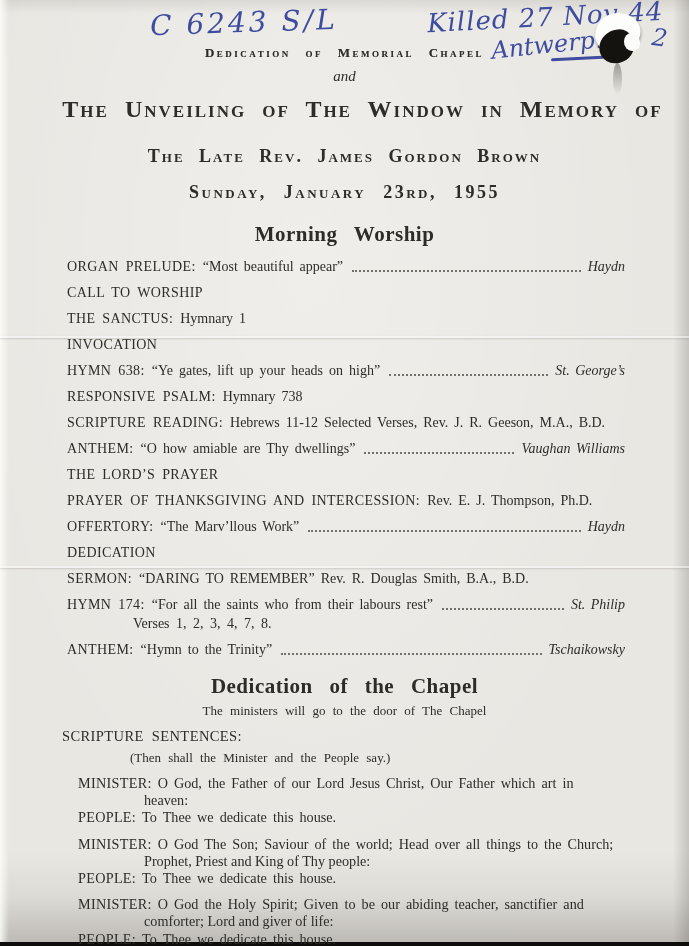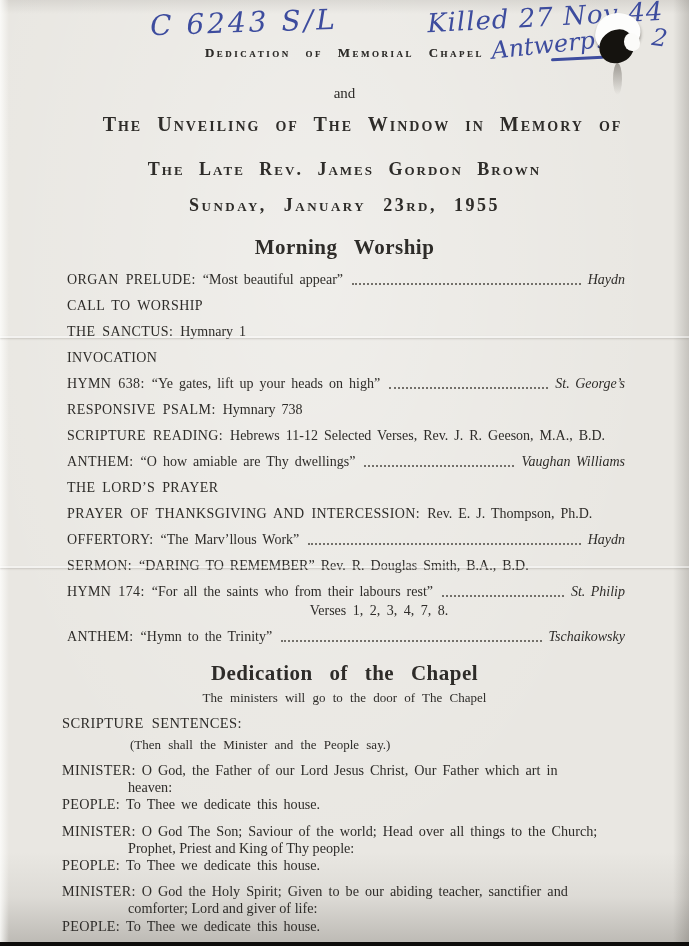--- a/index.html
+++ b/index.html
@@ -75,56 +75,56 @@
     border-radius: 2px; transform: rotate(-3deg); pointer-events: none;
   }
 
   
   .header { text-align: center; padding-top: 45px; }
   .doc-title {
     font-size: 13px; font-variant: small-caps; font-weight: bold;
     letter-spacing: 2.5px; word-spacing: 9px;
     text-shadow: 0 0 0.5px rgba(0,0,0,0.35);
   }
-  .conjunction { font-size: 15px; margin-top: 24px; }
-  .unveil-1 { font-size: 20px; font-variant: small-caps; font-weight: bold;
+  .conjunction { font-size: 15px; font-style: italic; margin-top: 7px; }
+  .unveil-1 { font-size: 24px; font-variant: small-caps; font-weight: bold;
     letter-spacing: 2px; word-spacing: 8px; margin-top: 11px; margin-left: 36px; }
   .unveil-2 { font-size: 18px; font-variant: small-caps; font-weight: bold;
     letter-spacing: 2px; word-spacing: 8px; margin-top: 23px; }
   .svc-date { font-size: 18px; font-variant: small-caps; font-weight: bold;
     letter-spacing: 2.5px; word-spacing: 10px; margin-top: 15px; }
 
   
   .sec-heading {
     text-align: center; font-size: 21px; font-weight: bold;
     word-spacing: 11px; letter-spacing: 0.5px;
   }
   .worship-heading { margin-top: 19px; }
   .chapel-heading { margin-top: 16px; }
   .chapel-sub { text-align: center; font-size: 13px; word-spacing: 4px; margin-top: 4px; }
 
   
-  .worship-list { margin: 12px 0 0 67px; width: 558px; text-align: center; }
+  .worship-list { margin: 12px 0 0 67px; width: 558px; }
   .worship-item { margin-bottom: 10px; }
   .worship-line { display: flex; align-items: baseline; white-space: nowrap; }
   .w-label { font-size: 14px; letter-spacing: 0.4px; word-spacing: 3px; }
   .w-title { font-size: 14px; word-spacing: 2.5px; margin-left: 7px; }
   .w-leader {
     flex: 1 1 auto; min-width: 14px; margin: 0 7px 3px 9px;
     border-bottom: 2px dotted #73706a; align-self: flex-end;
   }
   .w-attr { font-size: 14px; font-style: italic; word-spacing: 2px; }
   .w-note { font-size: 14px; word-spacing: 3px; margin: 3px 0 8px 66px; }
 
   
   .chapel-body { margin: 9px 0 0 62px; width: 566px; }
   .ss-label { font-size: 14.5px; letter-spacing: 0.4px; word-spacing: 4px; }
   .rubric { font-size: 13px; word-spacing: 4px; margin: 5px 0 0 68px; }
   .responses { margin-top: 7px; }
-  .response { line-height: 17.2px; font-size: 14.2px; }
+  .response { line-height: 17.2px; font-size: 14.2px; margin-left: 16px; }
   .response.minister { margin-top: 9px; }
   .r-speaker { letter-spacing: 0.3px; word-spacing: 2px; }
   .r-line { word-spacing: 2.5px; margin-left: 6px; }
   .r-first { white-space: nowrap; }
   .r-cont { white-space: nowrap; margin-left: 66px; }
 
   .ink {  }
 </style>
 </head>
 <body>
@@ -207,20 +207,25 @@
       <div class="worship-item">
         <div class="worship-line">
           <span class="w-label">OFFERTORY:</span>
           <span class="w-title">“The Marv’llous Work”</span>
           <span class="w-leader"></span>
           <span class="w-attr">Haydn</span>
         </div>
       </div>
       <div class="worship-item">
         <div class="worship-line">
+          <span class="w-label">DEDICATION</span>
+        </div>
+      </div>
+      <div class="worship-item">
+        <div class="worship-line">
           <span class="w-label">SERMON:</span>
           <span class="w-title">“DARING TO REMEMBER” Rev. R. Douglas Smith, B.A., B.D.</span>
         </div>
       </div>
       <div class="worship-item">
         <div class="worship-line">
           <span class="w-label">HYMN 174:</span>
           <span class="w-title">“For all the saints who from their labours rest”</span>
           <span class="w-leader"></span>
           <span class="w-attr">St. Philip</span>

